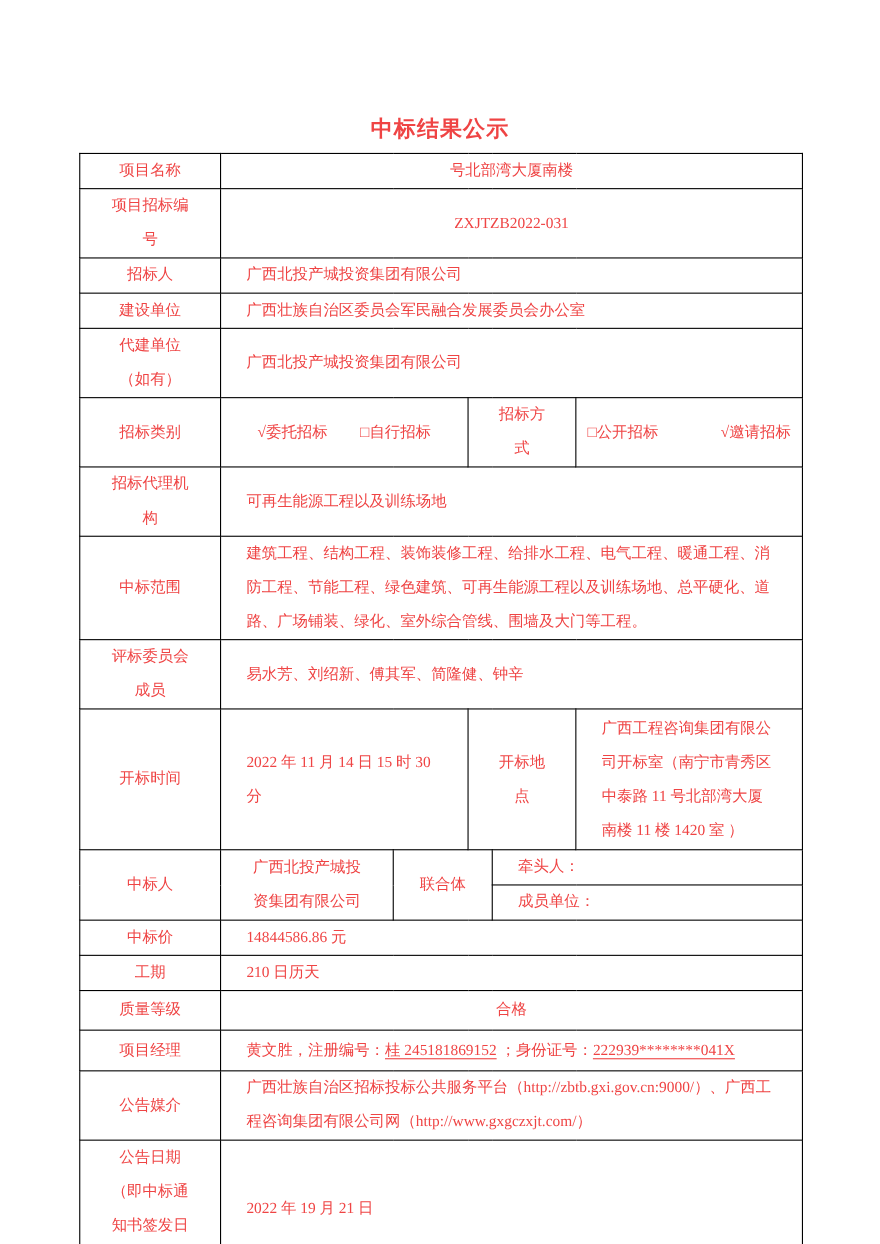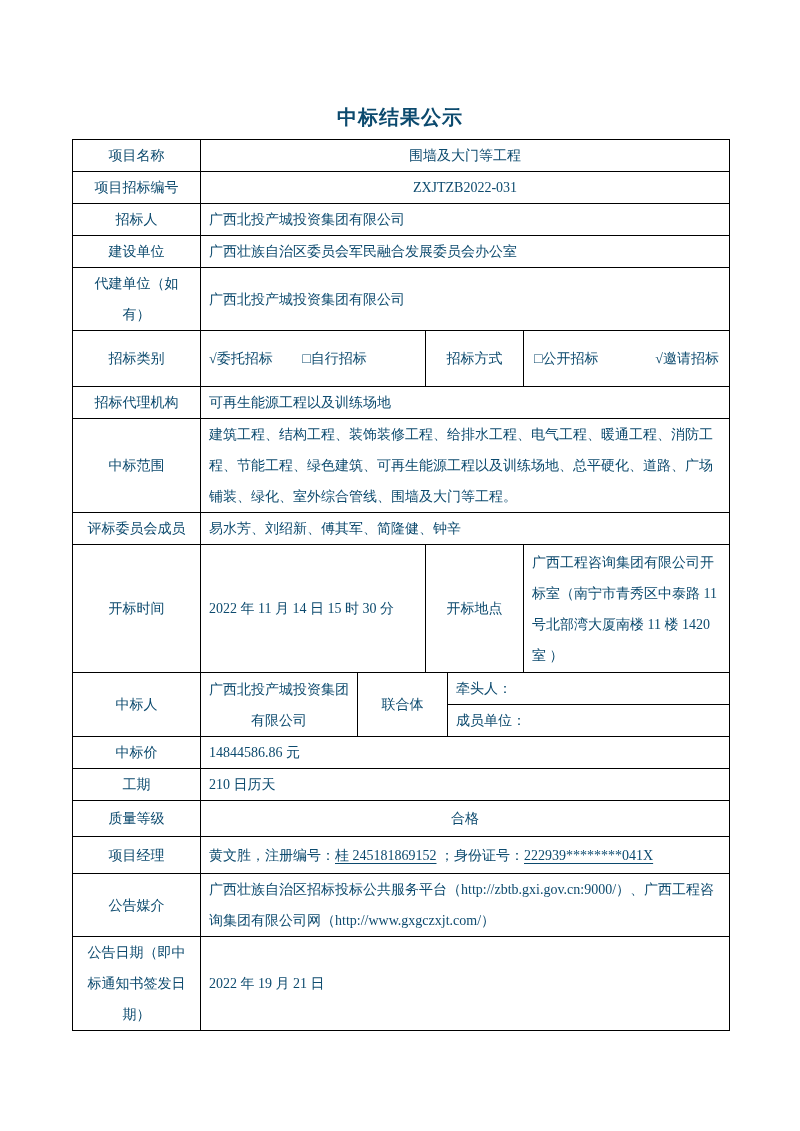--- a/index.html
+++ b/index.html
@@ -3,21 +3,21 @@
 <meta charset="utf-8">
 <style>
   * { margin: 0; padding: 0; box-sizing: border-box; }
   html, body { background: #ffffff; }
   .page {
     position: relative;
     width: 800px;
     height: 1131px;
     background: #ffffff;
     font-family: "Liberation Serif", "DejaVu Serif", serif;
-    color: #0c4a6e;
+    color: #ef4444;
     overflow: hidden;
   }
   .doc-title {
     position: absolute;
     top: 104px;
     left: 0;
     width: 100%;
     text-align: center;
     font-family: "Liberation Sans", "DejaVu Sans", sans-serif;
     font-weight: bold;
@@ -30,29 +30,29 @@
     top: 139px;
     width: 657px;
     border-collapse: collapse;
     table-layout: fixed;
   }
   table.doc-table td {
     border: 1px solid #000000;
     font-size: 14px;
     line-height: 31px;
     vertical-align: middle;
-    padding: 0 8px;
+    padding: 0 23px;
     overflow: hidden;
     word-break: break-word;
     overflow-wrap: break-word;
   }
   td.lbl { text-align: center; padding: 0 2px; line-height: 30px; }
   td.val-left { text-align: left; }
   td.val-center { text-align: center; }
-  .opts-center { text-align: left; padding: 0 2px; }
+  .opts-center { text-align: center; padding: 0 2px; }
   .opts-center .opt-gap { margin-left: 26px; }
   .opts-between { display: flex; justify-content: space-between; padding: 0 4px; }
   .u { text-decoration: underline; text-underline-offset: 3px; }
   .note {
     position: absolute;
     left: 100px;
     top: 962px;
     width: 604px;
     font-size: 14.5px;
     line-height: 25px;
@@ -72,21 +72,21 @@
       <col style="width:157px">
       <col style="width:68px">
       <col style="width:22px">
       <col style="width:76px">
       <col style="width:206px">
     </colgroup>
 
     <tbody>
         <tr style="height:30px">
       <td class="lbl">项目名称</td>
-      <td class="val-center" colspan="5">围墙及大门等工程</td>
+      <td class="val-center" colspan="5">号北部湾大厦南楼</td>
     </tr>
 
     <tr style="height:31px">
       <td class="lbl">项目招标编号</td>
       <td class="val-center" colspan="5">ZXJTZB2022-031</td>
     </tr>
 
     <tr style="height:32px">
       <td class="lbl">招标人</td>
       <td class="val-left" colspan="5">广西北投产城投资集团有限公司</td>

